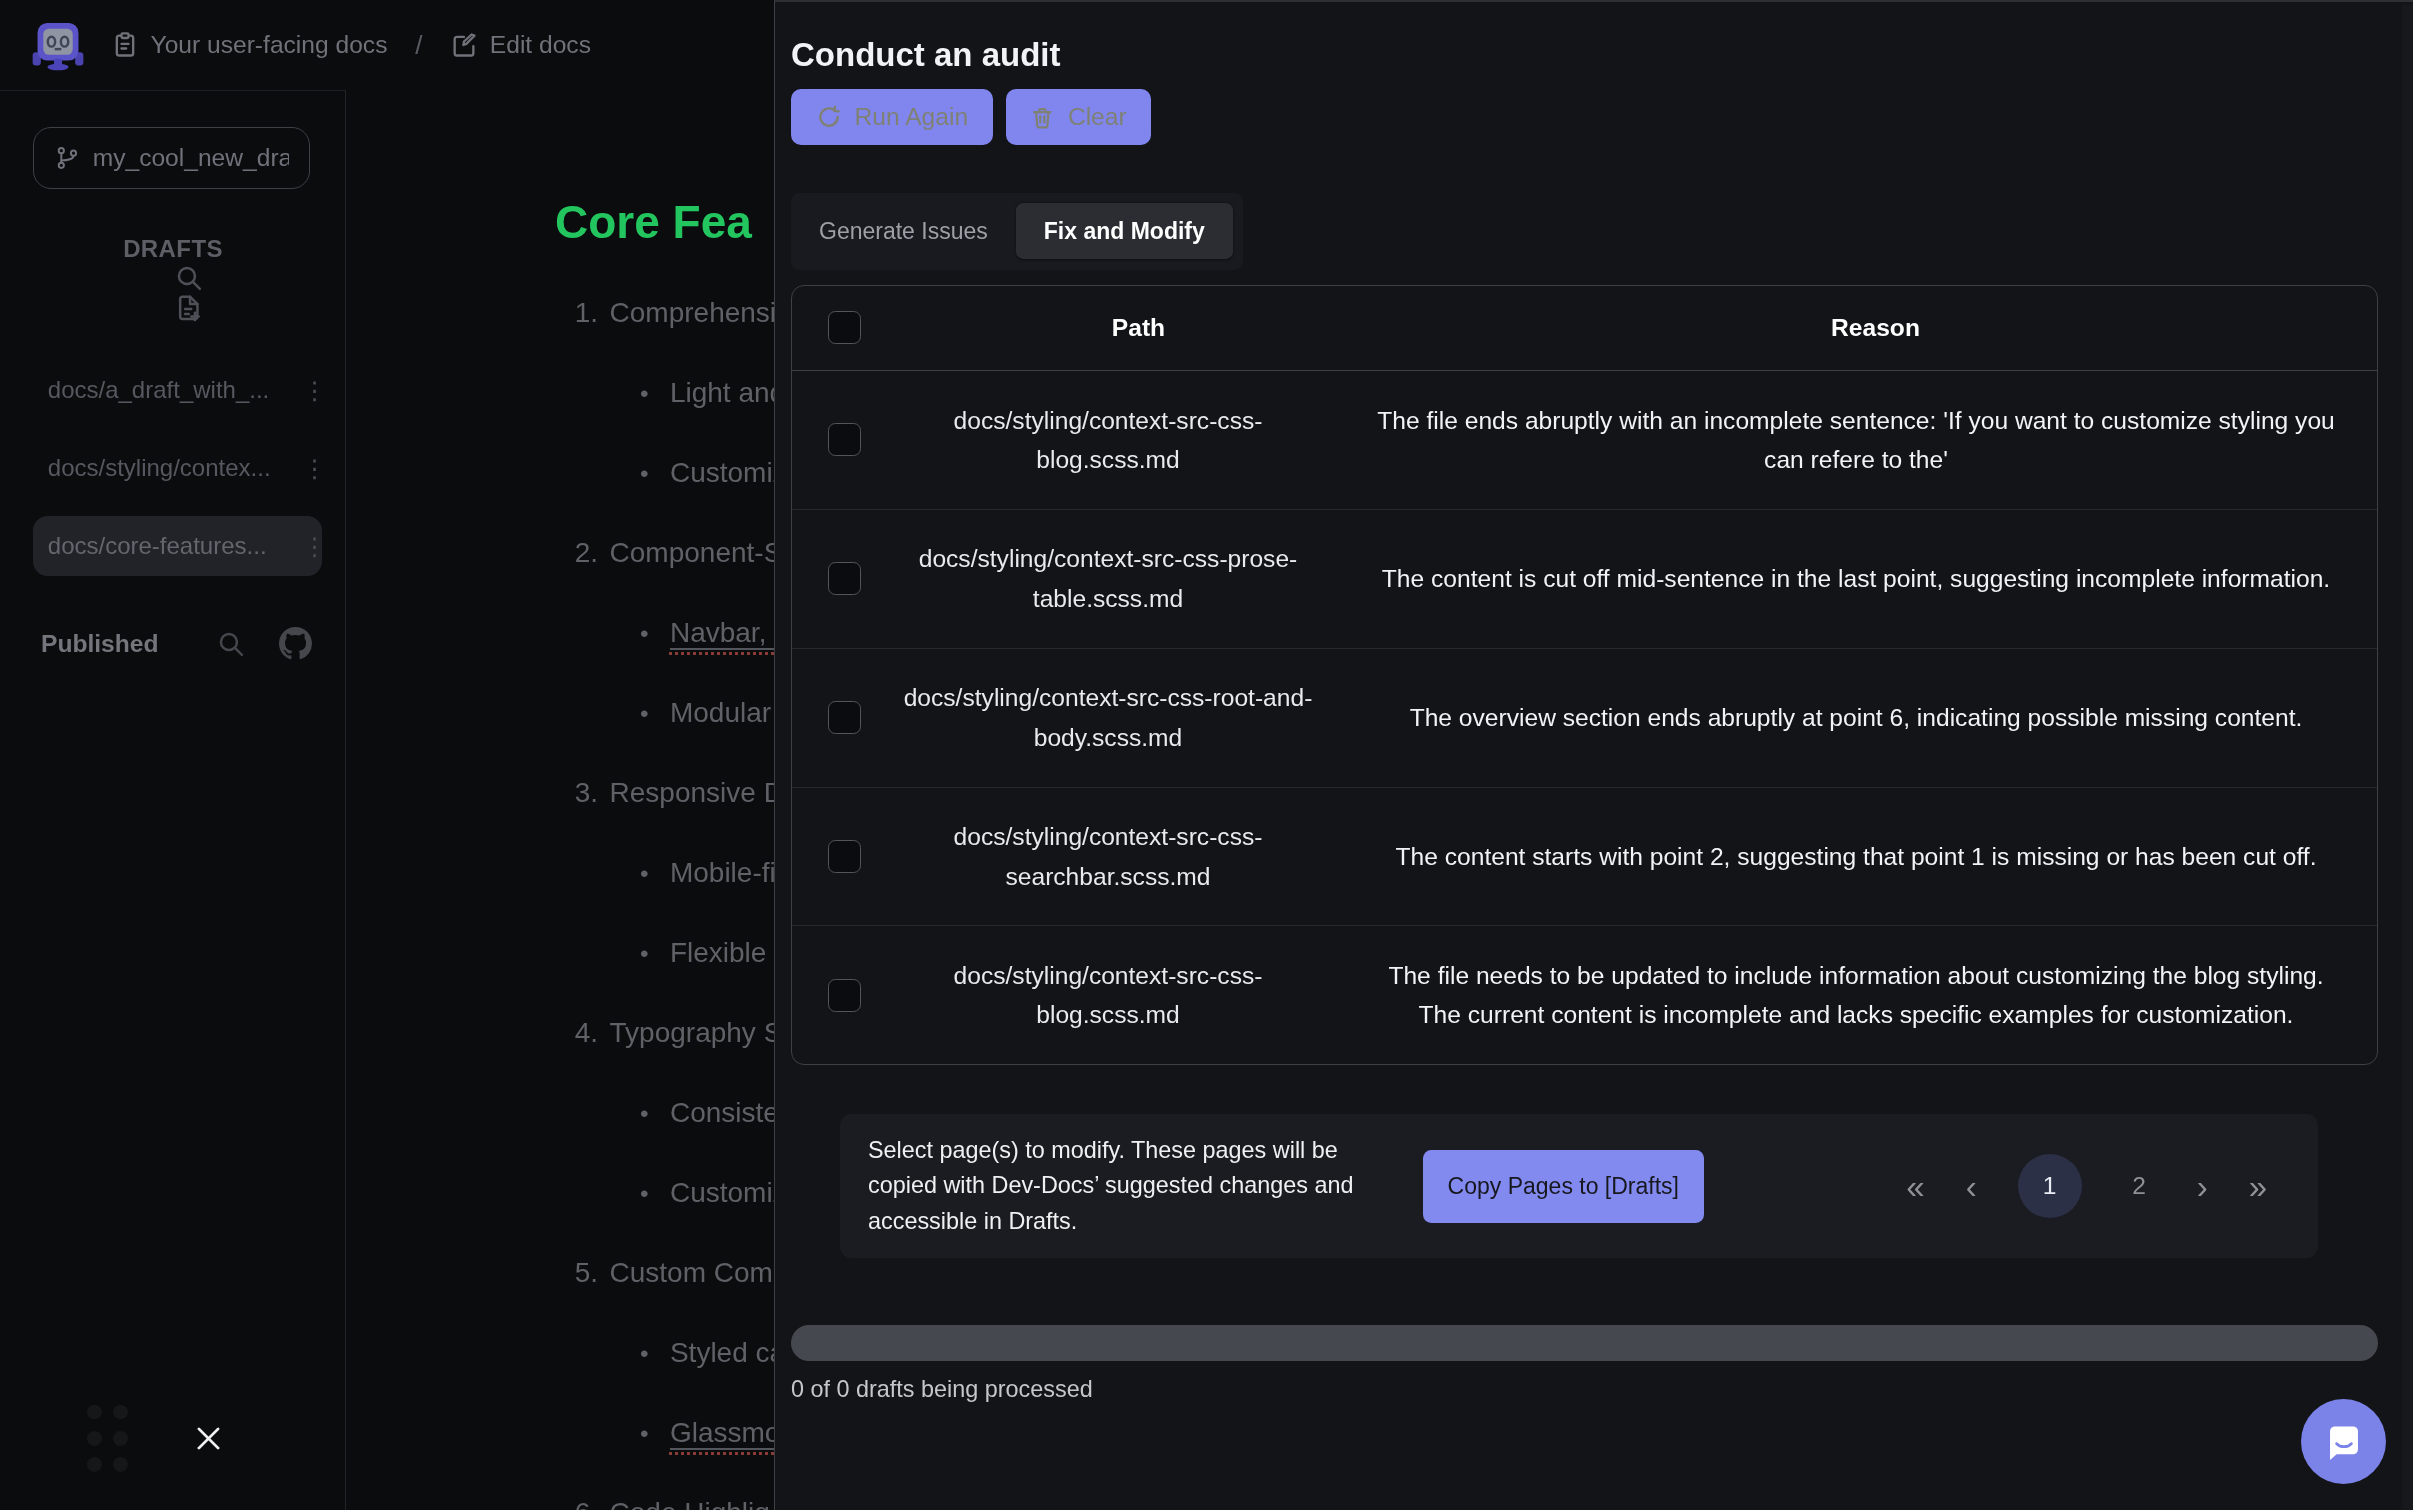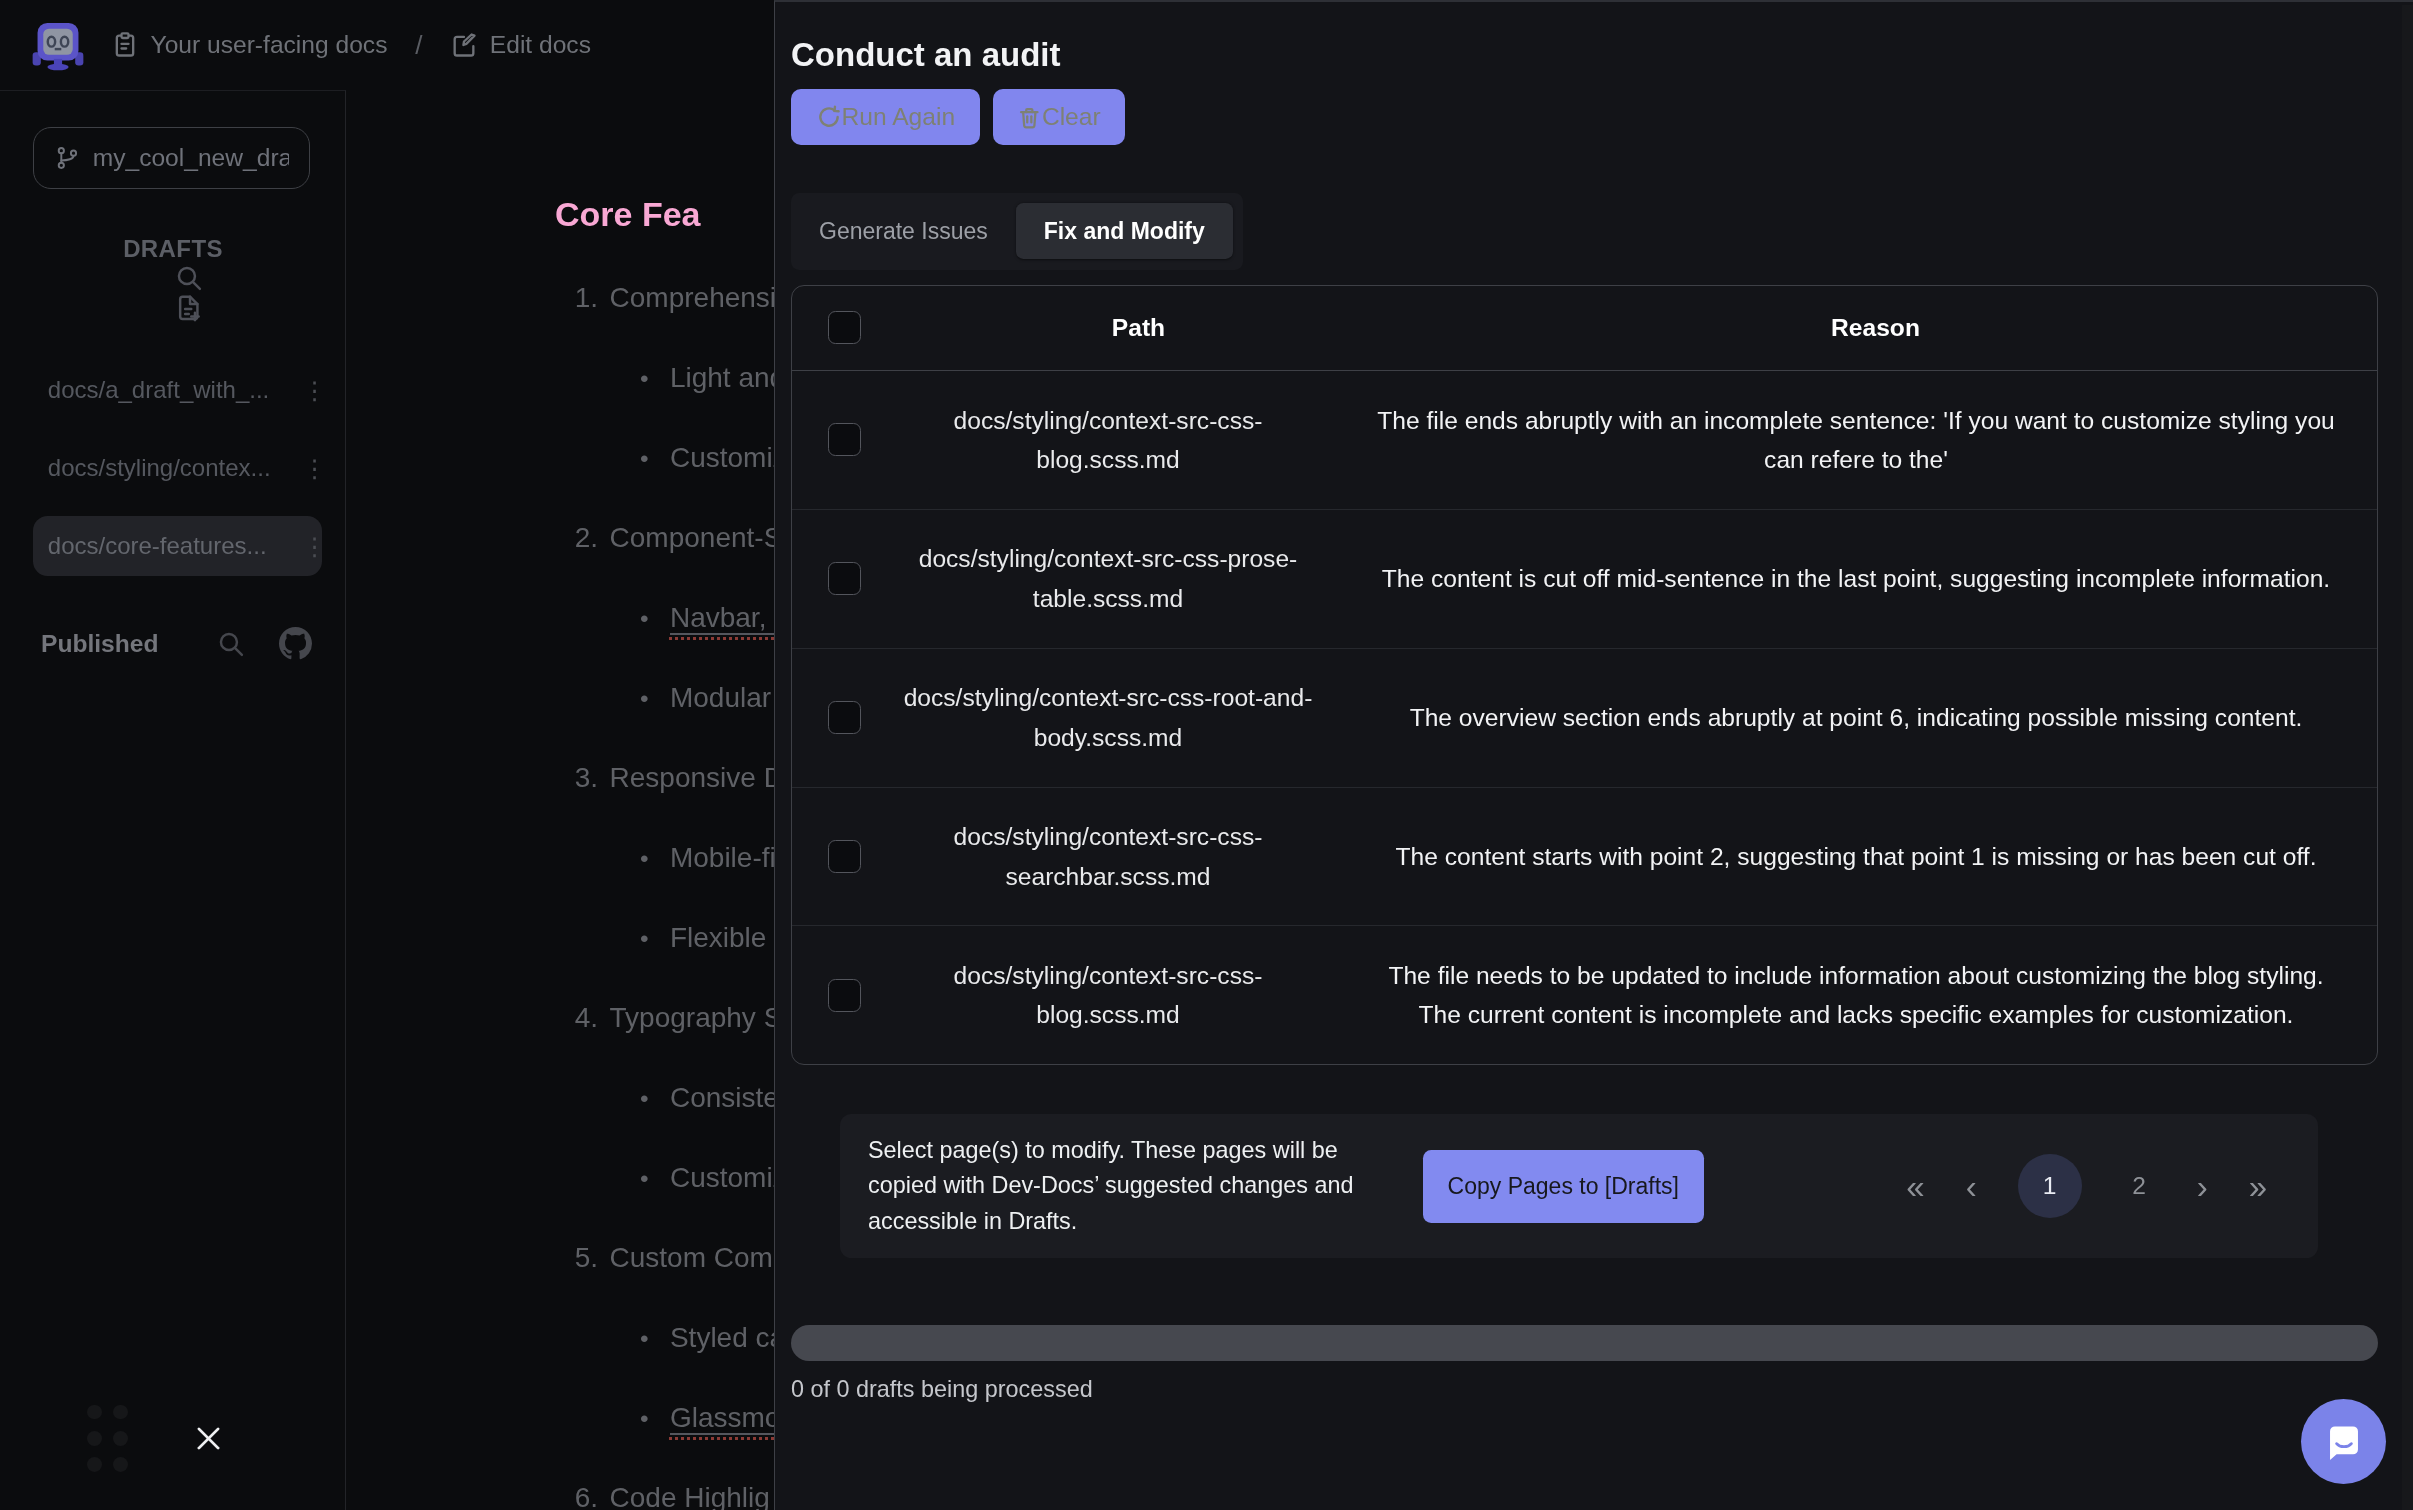--- a/index.html
+++ b/index.html
@@ -40,32 +40,32 @@
   .draft-item.selected{background:#222328;}
   .draft-item.selected .lbl{color:#63666d;}
   .draft-item .kebab{position:absolute;right:-4.9px;color:#4b4d53;font-size:24.6px;cursor:pointer;}
   .published-row{display:flex;align-items:center;margin:51px 33px 0 41px;}
   .published-row .hd{font-size:24.6px;font-weight:bold;color:#74767c;}
   .published-row .sp{flex:1;}
   .published-row .ic{color:#45474d;margin-left:33px;cursor:pointer;}
 
   
   .doc-preview{position:absolute;left:555px;top:195px;width:230px;overflow:hidden;}
-  .doc-title{font-size:34px;font-weight:bold;color:#f9a8d4;white-space:nowrap;}
+  .doc-title{font-size:46px;font-weight:bold;color:#22c55e;white-space:nowrap;}
   .doc-item{font-size:28px;color:#5f6166;white-space:nowrap;margin-top:48px;}
   .doc-item .num{margin-left:19.7px;margin-right:11.5px;}
   .doc-item .dot{margin-left:85px;margin-right:21.3px;font-size:24.6px;}
   .doc-item .u{border-bottom:2.5px solid #54565d;text-decoration:underline dotted #8b3a35;text-underline-offset:9.9px;}
 
   
   .modal{position:absolute;top:0;left:774px;right:0;bottom:0;background:var(--modal-bg);border-left:0.8px solid #3e4046;border-top:2.5px solid #2e3036;padding:0 35px 0 16px;}
   .modal-scrollstrip{position:absolute;top:2.5px;right:0;width:11.5px;bottom:0;background:#17181b;}
   .audit-title{margin-top:34px;font-size:33px;font-weight:bold;color:#f2f3f5;}
   .btn-row{display:flex;gap:13px;margin-top:14.8px;}
-  .pbtn{display:inline-flex;align-items:center;height:56px;padding:0 24.6px;border-radius:9.9px;background:var(--accent);border:none;font-size:24.6px;color:#7e8174;font-family:inherit;cursor:pointer;}
+  .pbtn{display:inline-flex;align-items:center;gap:13px;height:56px;padding:0 24.6px;border-radius:9.9px;background:var(--accent);border:none;font-size:24.6px;color:#7e8174;font-family:inherit;cursor:pointer;}
   .pbtn svg{stroke:#7e8174;}
   .tabs{margin-top:48px;display:inline-flex;align-items:center;background:#191a1f;border-radius:8.2px;padding:10.7px 9.9px 10.7px 0;}
   .tab{font-size:23px;color:#9da0a7;padding:0 28px;height:56px;display:inline-flex;align-items:center;cursor:pointer;border-radius:7.4px;}
   .tab.active{background:#2b2d33;color:#ffffff;font-weight:bold;box-shadow:0 0.8px 2.5px rgba(0,0,0,.5);}
 
   .audit-table{margin-top:14.8px;border:1.6px solid #3e4046;border-radius:13px;overflow:hidden;}
   .trow{display:grid;grid-template-columns:111px 471px 1fr;align-items:center;text-align:center;}
   .thead{height:85px;border-bottom:1.6px solid #3e4046;}
   .thead .col{font-size:24.6px;font-weight:bold;color:#ffffff;}
   .tbody .trow{padding:29.6px 0;border-bottom:0.8px solid #26282d;}

